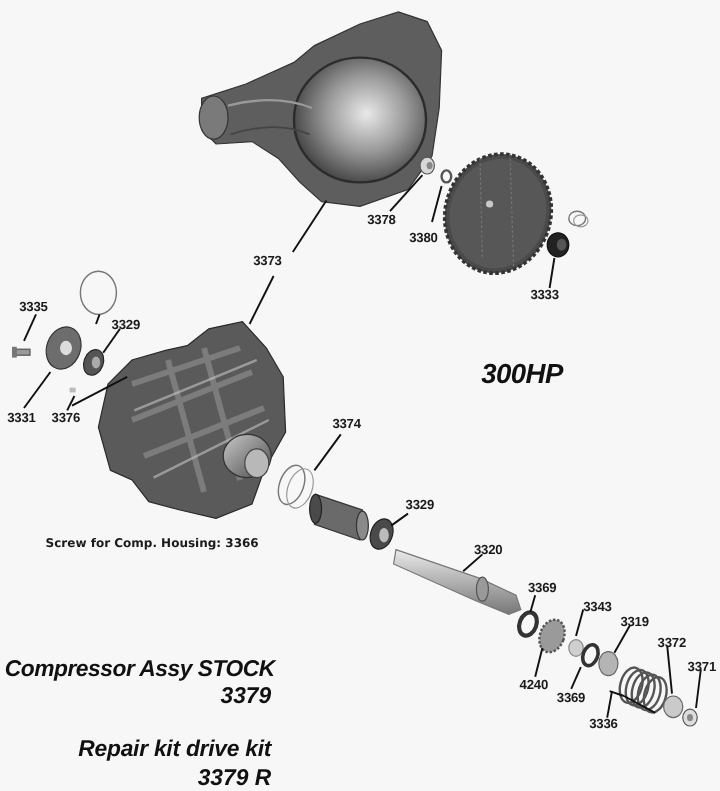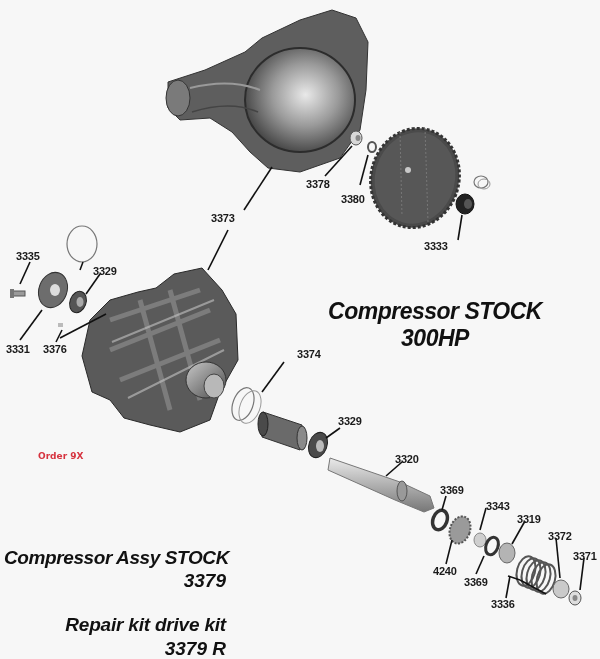--- a/index.html
+++ b/index.html
@@ -202,44 +202,43 @@
     <line x1="484" y1="556" x2="476" y2="574"></line>
     <line x1="508" y1="576" x2="520" y2="580"></line>
     <line x1="520" y1="580" x2="546" y2="594"></line>
     <line x1="510" y1="576" x2="506" y2="598"></line>
   </g>
 </svg>
 
 <div class="callout" style="left:211px; top:212px;">3373</div>
 <div class="callout" style="left:306px; top:178px;">3378</div>
 <div class="callout" style="left:341px; top:193px;">3380</div>
-<div class="callout" style="left:424px; top:240px;">3333</div>
+<div class="callout" style="left:442px; top:240px;">3333</div>
 <div class="callout" style="left:16px; top:250px;">3335</div>
 <div class="callout" style="left:93px; top:265px;">3329</div>
 <div class="callout" style="left:6px; top:343px;text-align:right;">3331</div>
 <div class="callout" style="left:43px; top:343px;">3376</div>
-<div class="callout" style="left:277px; top:348px;margin-left:20px;">3374</div>
+<div class="callout" style="left:277px; top:348px;">3374</div>
 <div class="callout" style="left:338px; top:415px;">3329</div>
 <div class="callout" style="left:395px; top:453px;">3320</div>
 <div class="callout" style="left:440px; top:484px;">3369</div>
 <div class="callout" style="left:486px; top:500px;">3343</div>
 <div class="callout" style="left:517px; top:513px;">3319</div>
 <div class="callout" style="left:548px; top:530px;">3372</div>
 <div class="callout" style="left:573px; top:550px;">3371</div>
 <div class="callout" style="left:433px; top:565px;">4240</div>
 <div class="callout" style="left:464px; top:576px;">3369</div>
 <div class="callout" style="left:491px; top:598px;">3336</div>
 
 <div class="title-block title-main">
-  <div class="l1">Compressor STOCK</div>
   <div class="l2">300HP</div>
 </div>
 
 <div class="note">
-  <span class="order">Order 9X</span>
+  <span>Screw for Comp. Housing: 3366</span>
 </div>
 
 <div class="title-block assy">
   <div class="l1">Compressor Assy STOCK</div>
   <div class="l2">3379</div>
   <div class="l3">Repair kit drive kit</div>
   <div class="l4">3379 R</div>
 </div>
 
 </body></html>

